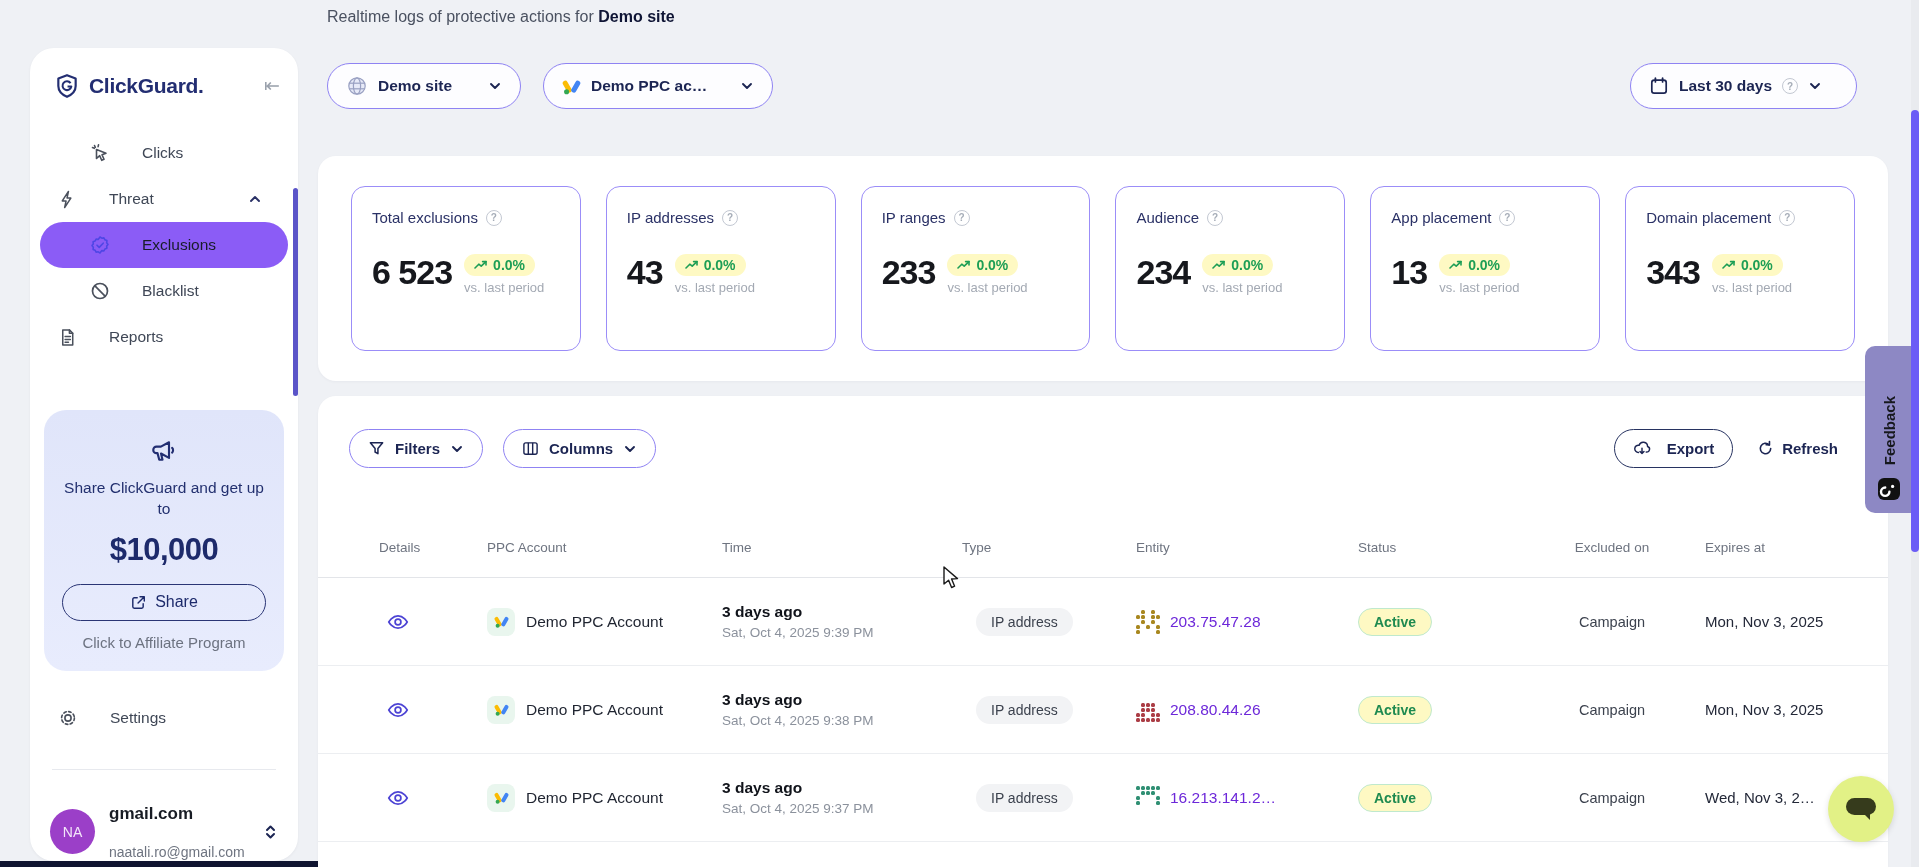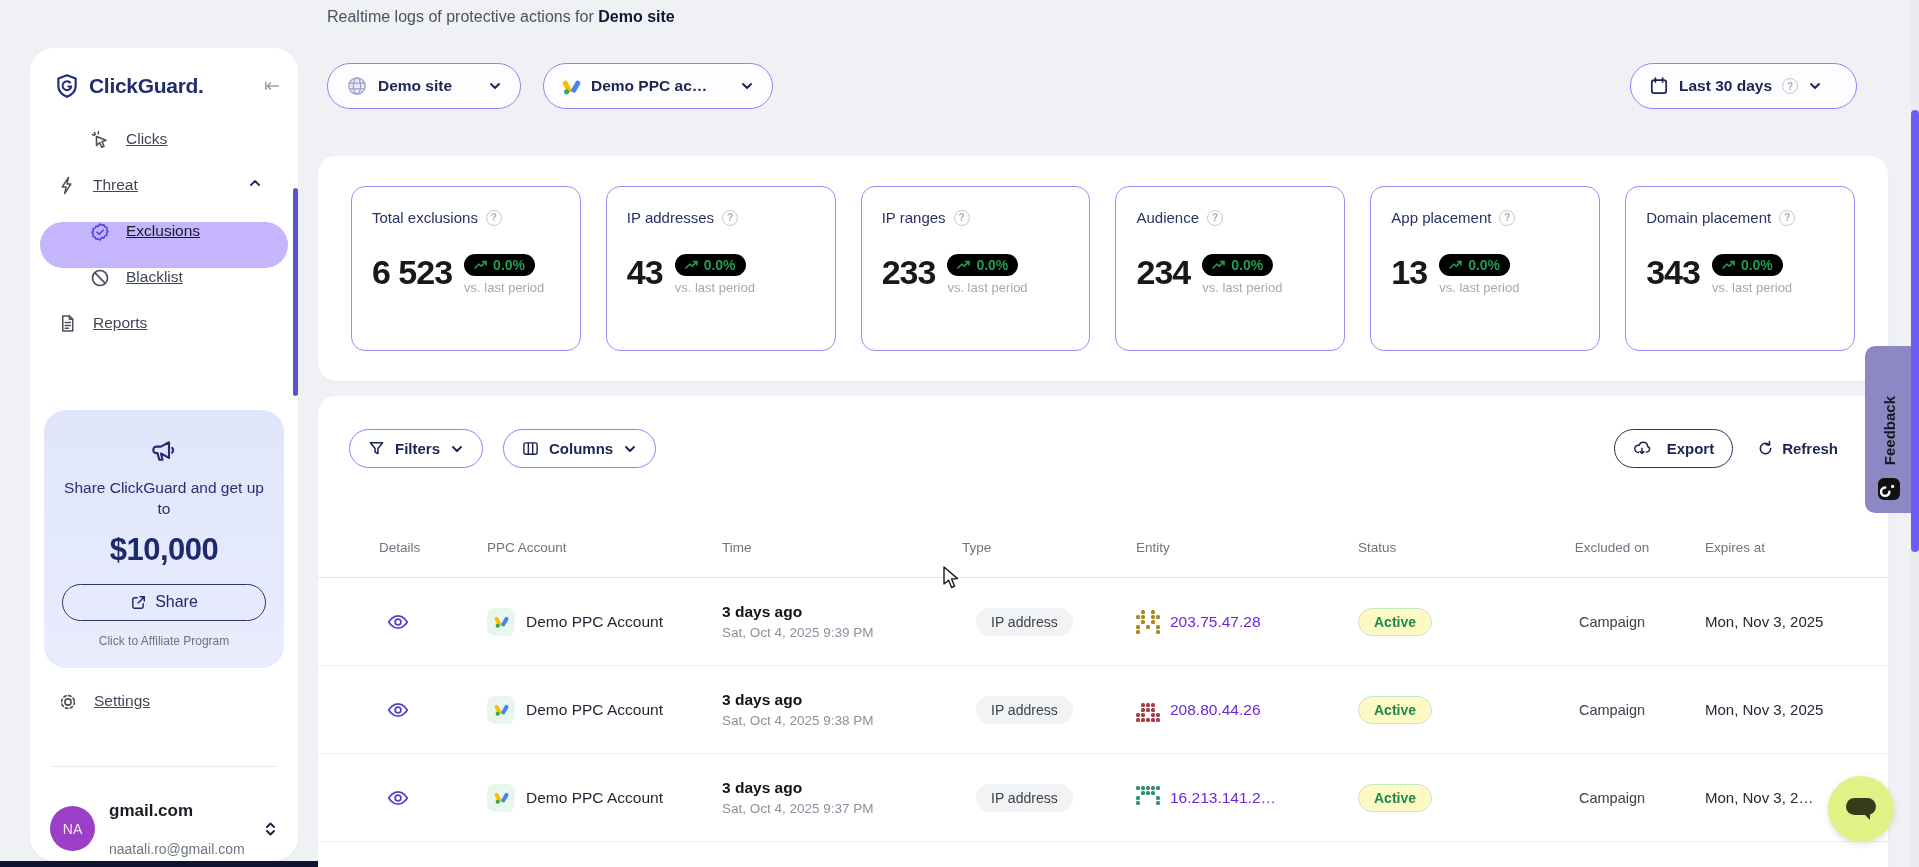--- a/index.html
+++ b/index.html
@@ -16,47 +16,47 @@
   .sidebar {
     position:absolute; left:30px; top:48px; width:268px; height:813px;
     background:#fff; border-radius:24px; box-shadow:0 1px 3px rgba(16,24,40,.05);
     padding:24px 10px 0 10px;
   }
   .logo-row { display:flex; align-items:center; gap:9px; padding-left:14px; height:28px; position:relative; }
   .logo-text { font-size:21px; font-weight:700; color:#232e72; letter-spacing:-0.3px; }
   .collapse-btn { position:absolute; right:8px; top:2px; color:#9aa1ac; font-size:19px; cursor:pointer; }
   .nav { margin-top:30px; }
   .nav-item {
-    display:flex; gap:16px; height:46px; border-radius:23px;
-    font-size:15.5px; color:#3f4756; cursor:pointer;text-decoration:underline;
+    display:flex; align-items:center; gap:32px; height:46px; border-radius:23px;
+    font-size:15.5px; color:#3f4756; cursor:pointer;
   }
   .nav-item .nicon { color:#4a505c; }
   .lvl1 { padding-left:18px; }
   .lvl2 { padding-left:50px; }
-  .nav-item.active { background:#c4b5fd; color:#181c29; font-weight:500; }
+  .nav-item.active { background:#8b5cf6; color:#181c29; font-weight:500; }
   .nav-item.active .nicon { color:#4f46e5; }
   .nav-chevron { margin-left:auto; margin-right:26px; color:#2a3166; }
   .section-indicator {
     position:absolute; right:0; top:140px; width:5px; height:208px;
     background:#5a54c8; border-radius:4px;
   }
 
   .promo-card {
     margin:50px 4px 0 4px; background:linear-gradient(180deg,#e0e5fa,#e8ecfd);
     border-radius:22px; padding:26px 18px 20px 18px; text-align:center; color:#222e72;
   }
   .promo-icon { display:flex; justify-content:center; margin-bottom:12px; color:#222e72; }
   .promo-line { font-size:15.5px; line-height:1.35; color:#23306f; }
   .promo-amount { font-size:31px; font-weight:700; margin-top:12px; color:#1d2a6b; letter-spacing:-0.5px; }
   .share-btn {
     margin-top:16px; width:100%; height:37px; border:1.4px solid #2a3575; border-radius:19px;
     background:transparent; display:flex; align-items:center; justify-content:center; gap:8px;
     font-size:16px; color:#1d2a6b; font-family:inherit; cursor:pointer;
   }
-  .promo-sub { margin-top:13px; font-size:12px; color:#6c7280; }
+  .promo-sub { margin-top:13px; font-size:15px; color:#6c7280; }
 
   .settings-row { margin-top:24px; }
   .sidebar-divider { height:1px; background:#e7e9ee; margin:28px 12px 0 12px; }
   .user-row { display:flex; align-items:center; gap:14px; margin-top:34px; padding:0 10px 0 10px; }
   .avatar {
     width:45px; height:45px; border-radius:50%; background:#9b3fc8; color:#f3e6f9;
     display:flex; align-items:center; justify-content:center; font-size:14px; flex:0 0 45px;
   }
   .user-name { font-size:17px; font-weight:700; color:#181c24; }
   .user-email { font-size:14px; color:#6e7480; margin-top:20px; }
@@ -84,21 +84,21 @@
   .stats-panel {
     position:absolute; left:318px; top:156px; width:1570px; height:225px;
     background:#fff; border-radius:18px; box-shadow:0 1px 3px rgba(16,24,40,.04);
     display:grid; grid-template-columns:repeat(6,1fr); gap:25px; padding:30px 33px;
   }
   .stat-card { border:1.5px solid #9b8df8; border-radius:14px; padding:22px 20px; }
   .stat-label { display:flex; align-items:center; gap:8px; font-size:15px; color:#2a3166; font-weight:500; }
   .stat-bottom { display:flex; align-items:flex-start; gap:12px; margin-top:28px; }
   .stat-value { font-size:34px; font-weight:700; color:#16181d; letter-spacing:-1px; line-height:1.1; }
   .stat-badge {
-    display:inline-flex; align-items:center; gap:5px; background:#000000; color:#1d9e55;
+    display:inline-flex; align-items:center; gap:5px; background:#fef9c3; color:#1d9e55;
     border-radius:999px; padding:3px 10px; font-size:14px; font-weight:600;
   }
   .stat-compare { font-size:13px; color:#a3a9b3; margin-top:4px; }
 
   
   .table-panel {
     position:absolute; left:318px; top:396px; width:1570px; height:520px;
     background:#fff; border-radius:18px; box-shadow:0 1px 3px rgba(16,24,40,.04);
     padding-top:33px;
   }
@@ -678,21 +678,21 @@
           <span></span>
           <span></span>
           <span></span>
           <span></span>
           <span></span>
         </span>
         <span>16.213.141.2…</span>
       </span>
     <span><span class="status-pill">Active</span></span>
     <span class="cell-excluded">Campaign</span>
-    <span class="cell-expires">Mon, Nov 3, 2…</span>
+    <span class="cell-expires">Wed, Nov 3, 2…</span>
   </div>
 
   <div class="grid-row trow" style="border-bottom:none;">
     <span></span>
       <span></span>
 
     <span></span>
       <span></span>
       <span></span>
       <span></span>

